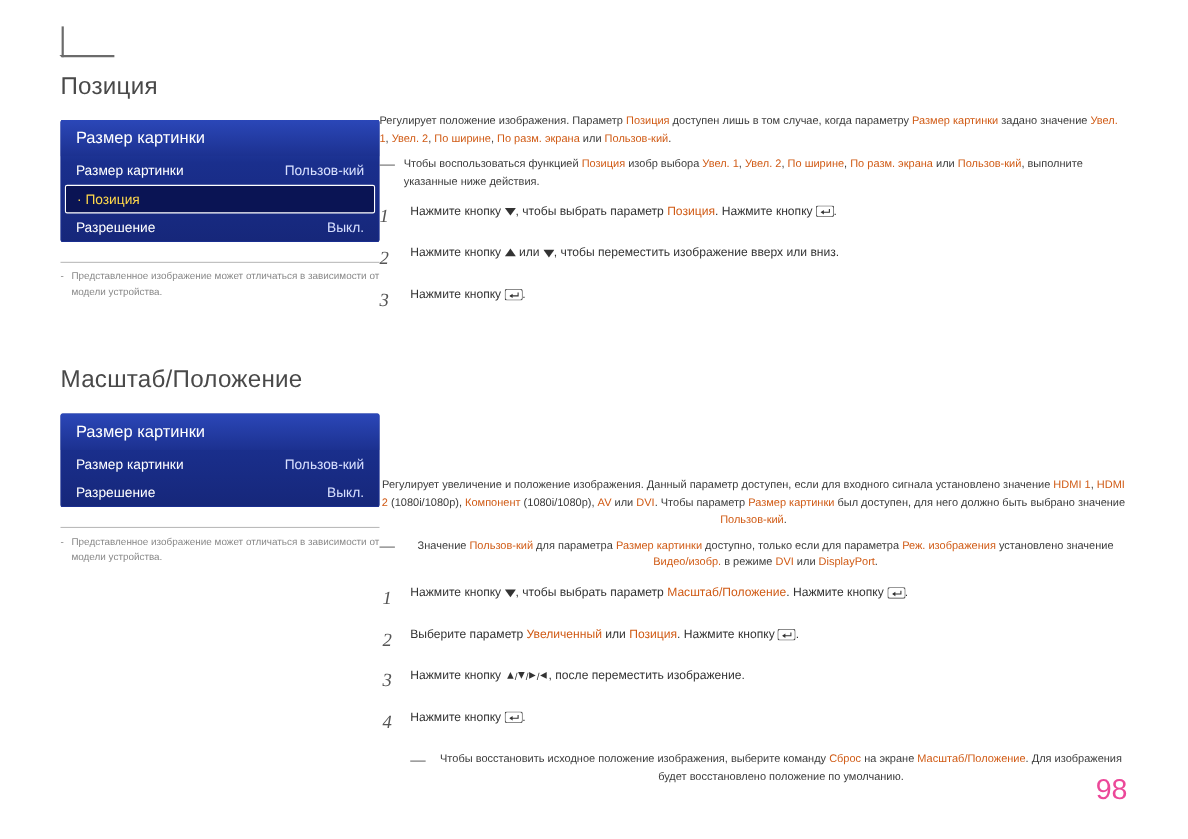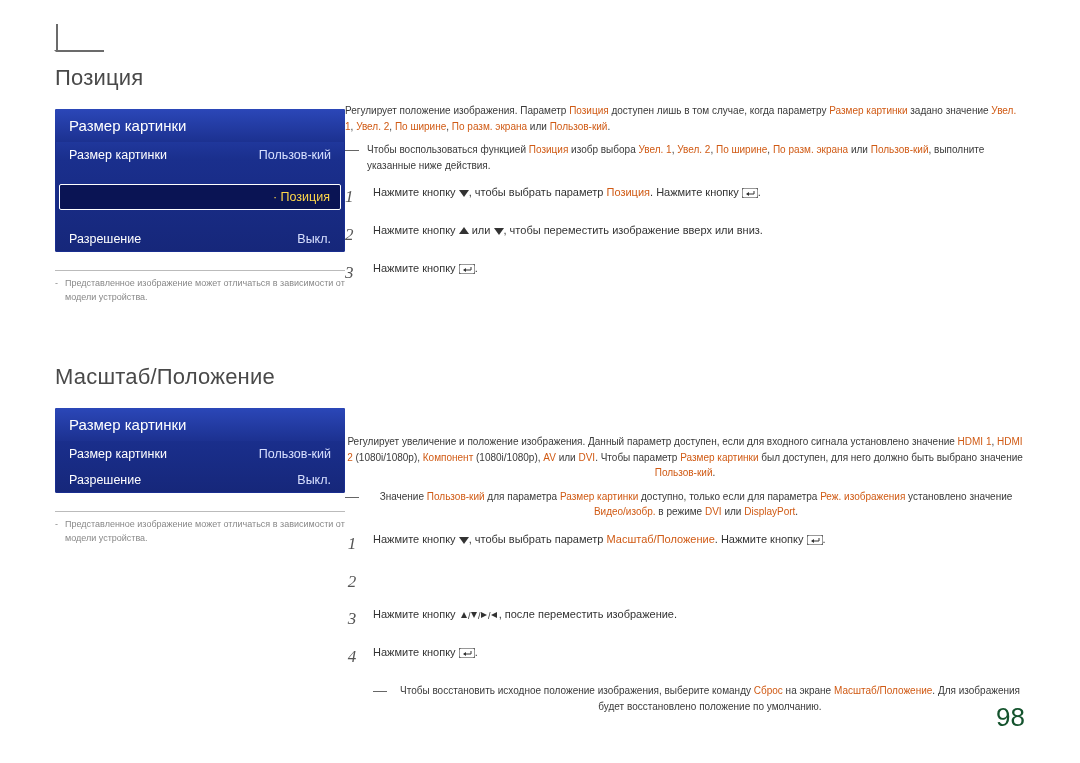--- a/index.html
+++ b/index.html
@@ -58,24 +58,23 @@
   .osd-row {
     display: flex;
     justify-content: space-between;
     padding: 6px 14px;
   }
   .osd-row .lbl {}
   .osd-row .val { color: #d8e0ff; }
   .osd-row.selected {
     background: #0a1454;
     border: 1px solid #fff;
-    margin: 16px 4px;
+    margin: 0 4px;
     border-radius: 2px;
     padding: 5px 10px;
-    justify-content: flex-end;
   }
   .osd-row.selected .lbl { color: #ffd84a; }
 
   .footnote-rule {
     border: none;
     border-top: 1px solid #bbb;
     margin: 18px 0 6px 0;
     width: 290px;
   }
   .footnote {
@@ -137,21 +136,21 @@
   }
   .icon-enter svg, .icon-up svg, .icon-down svg, .icon-arrows4 svg {
     height: 10px; width: auto;
   }
 
   .page-num {
     position: absolute;
     right: 55px;
     bottom: 30px;
     font-size: 26px;
-    color: #14532d;
+    color: #ec4899;
     font-weight: 300;
   }
 
   .subsection-bottom { margin-top: 40px; text-align: center; }
 </style>
 </head>
 <body>
 
 <div class="top-tick"></div>
 
@@ -273,20 +272,27 @@
                   <polygon points="0,2 10,2 5,9" fill="#333"></polygon>
                 </svg></span><span>, чтобы выбрать параметр </span><span class="hl">Масштаб/Положение</span><span>. Нажмите кнопку </span><span class="icon-enter"><svg viewBox="0 0 16 10">
                   <rect x="0" y="0" width="16" height="10" rx="2" fill="none" stroke="#333" stroke-width="1"></rect>
                   <polyline points="12,3 12,6 5,6" fill="none" stroke="#333" stroke-width="1"></polyline>
                   <polygon points="7,4 7,8 4,6" fill="#333"></polygon>
                 </svg></span><span>.</span>
           </span>
         </li>
         <li>
           <span class="num">2</span>
+          <span>
+            <span>Выберите параметр </span><span class="hl">Увеличенный</span><span> или </span><span class="hl">Позиция</span><span>. Нажмите кнопку </span><span class="icon-enter"><svg viewBox="0 0 16 10">
+                  <rect x="0" y="0" width="16" height="10" rx="2" fill="none" stroke="#333" stroke-width="1"></rect>
+                  <polyline points="12,3 12,6 5,6" fill="none" stroke="#333" stroke-width="1"></polyline>
+                  <polygon points="7,4 7,8 4,6" fill="#333"></polygon>
+                </svg></span><span>.</span>
+          </span>
         </li>
         <li>
           <span class="num">3</span>
           <span>
             <span>Нажмите кнопку </span><span class="icon-arrows4"><svg viewBox="0 0 40 10">
                   <polygon points="2,8 8,8 5,2" fill="#333"></polygon>
                   <text x="9" y="9" font-size="9" fill="#333">/</text>
                   <polygon points="12,2 18,2 15,8" fill="#333"></polygon>
                   <text x="19" y="9" font-size="9" fill="#333">/</text>
                   <polygon points="28,5 22,2 22,8" fill="#333"></polygon>

